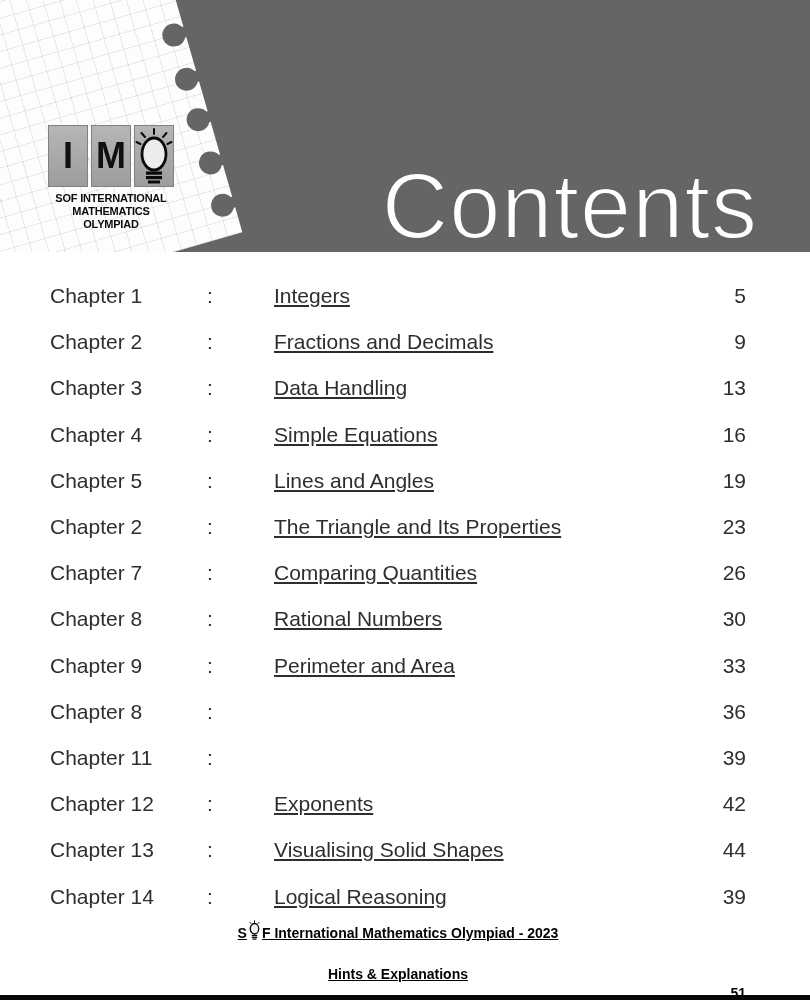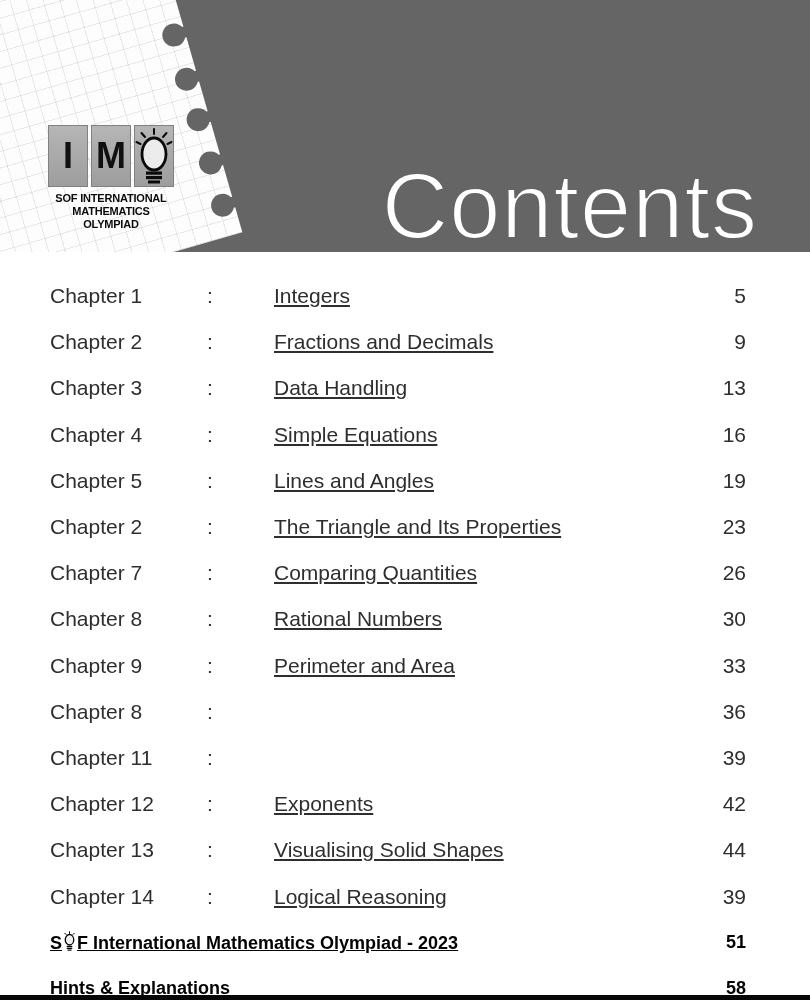--- a/index.html
+++ b/index.html
@@ -33,21 +33,21 @@
   .title{position:absolute;right:52px;top:160px;font-size:92px;line-height:92px;color:#ffffff;
          letter-spacing:1px;-webkit-text-stroke:2px #656565;}
 
   
   .toc{position:absolute;left:50px;top:273px;width:696px;}
   .row{height:46.2px;display:flex;align-items:center;font-size:21px;color:#2e2e2e;gap:44px;}
   .row .lbl{width:112px;flex:0 0 auto;}
   .row .sep{width:8px;flex:0 0 auto;text-align:center;margin-right:16px;}
   .row .ttl{white-space:nowrap;text-decoration:underline;}
   .row .pg{margin-left:auto;text-align:right;}
-  .row.bold{font-weight:bold;color:#030303;font-size:18px;}
+  .row.bold{font-weight:bold;color:#030303;font-size:14px;flex-direction:column;}
   .ttl svg,{vertical-align:-2px;}
   .bulb-inline{vertical-align:-2px;margin:0 1px;}
 
   
   .bottom-bar{position:absolute;left:0;bottom:0;width:810px;height:5px;background:#070707;}
 </style>
 </head>
 <body>
 
 <div class="page">

